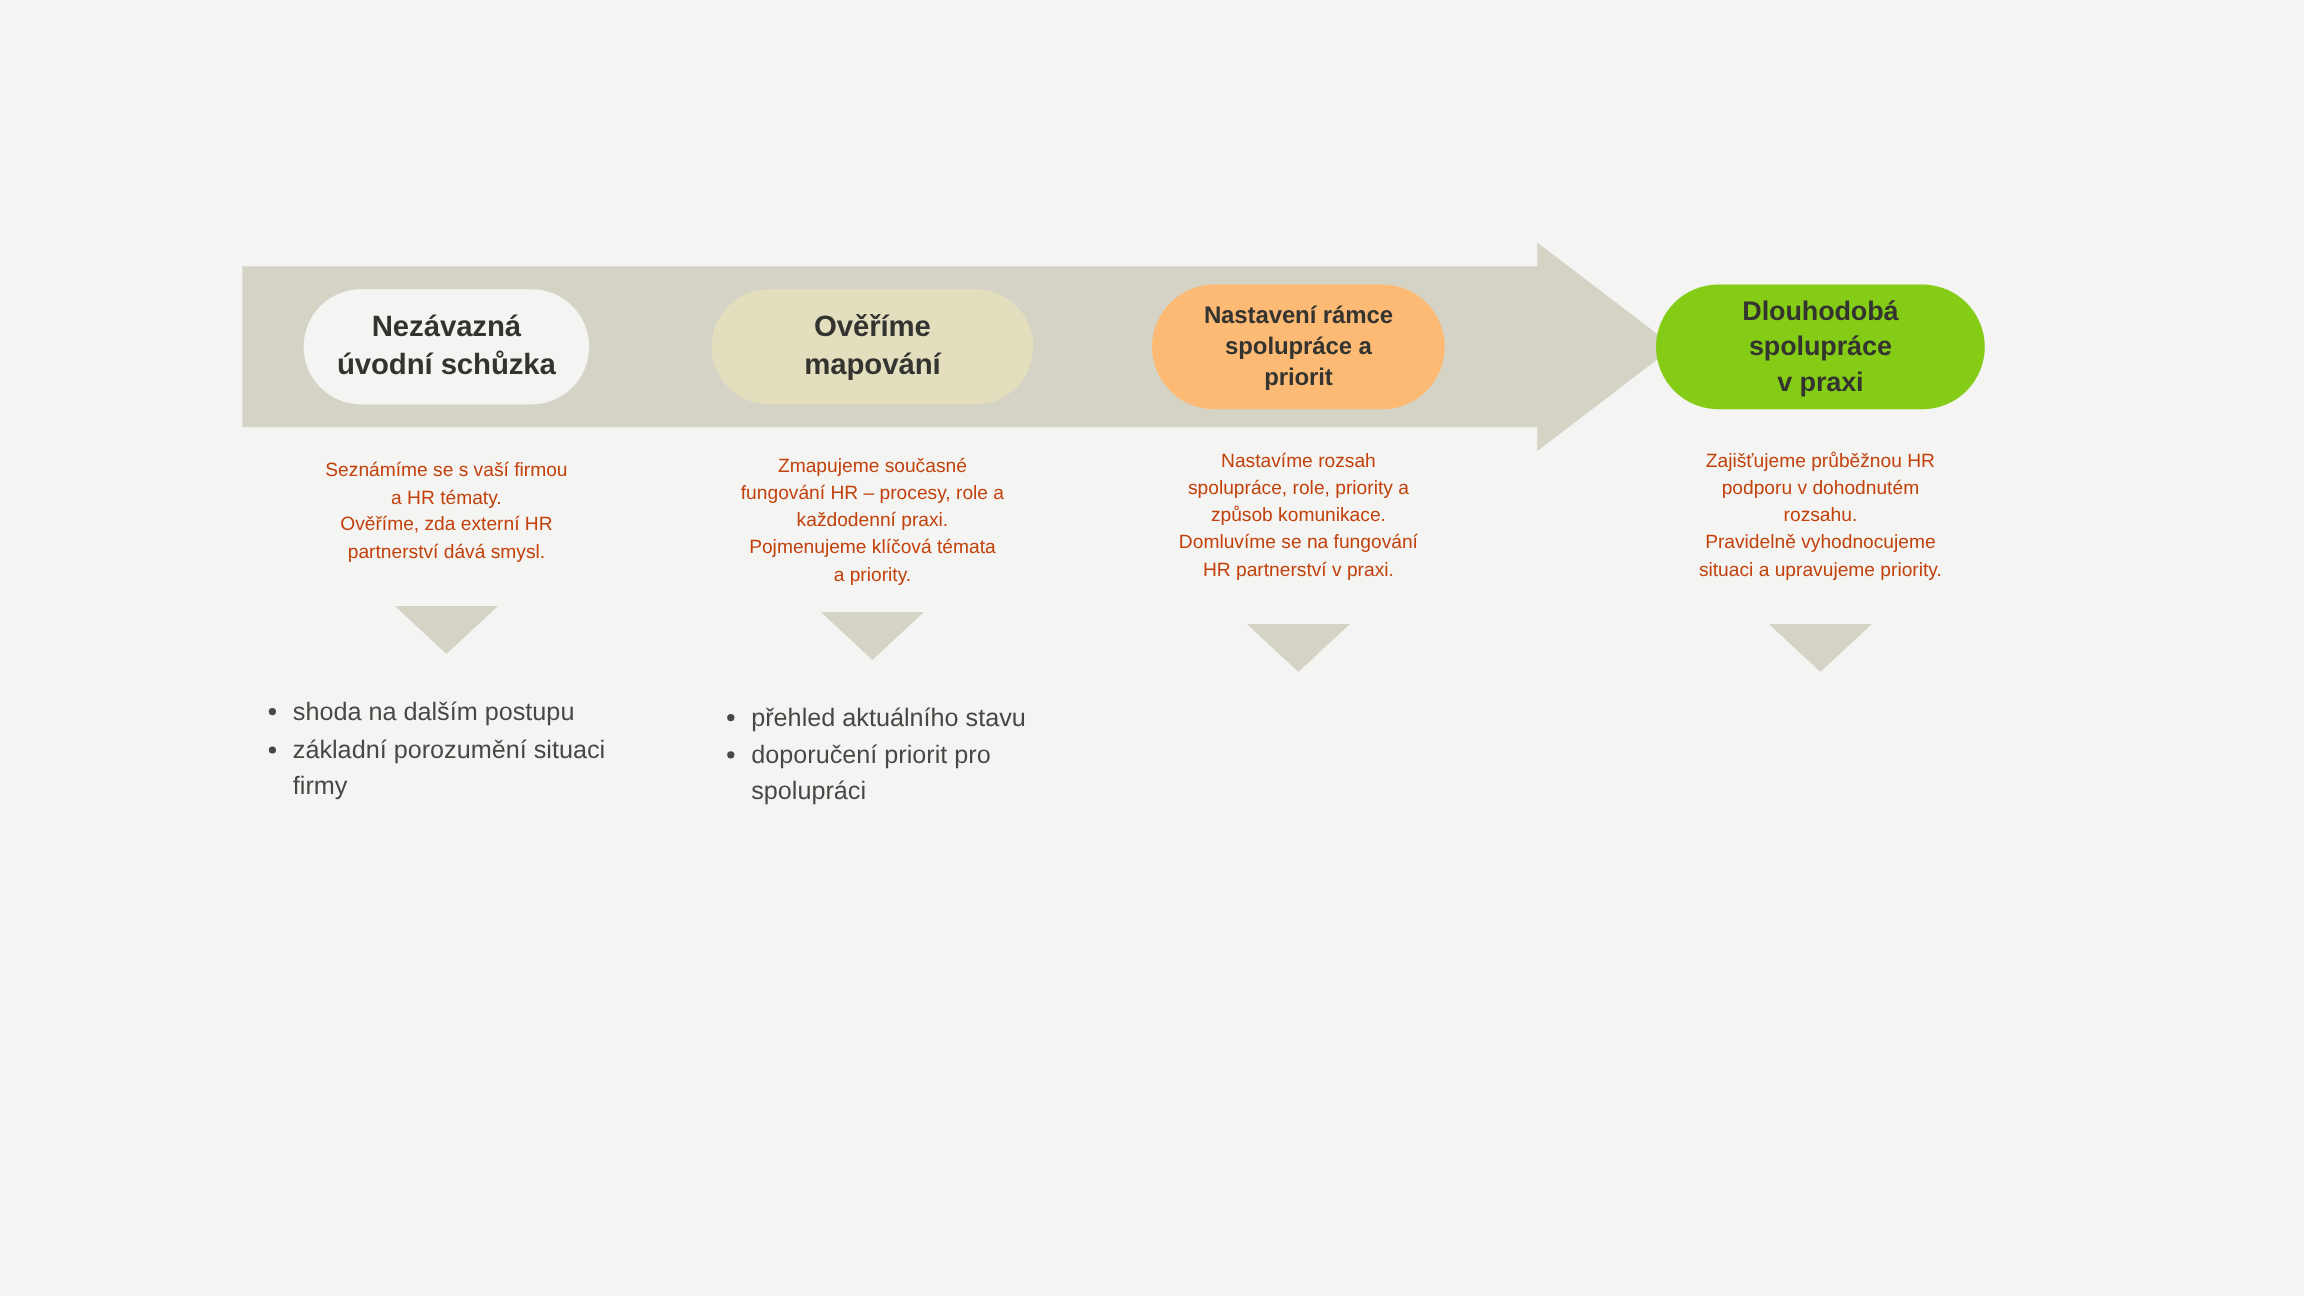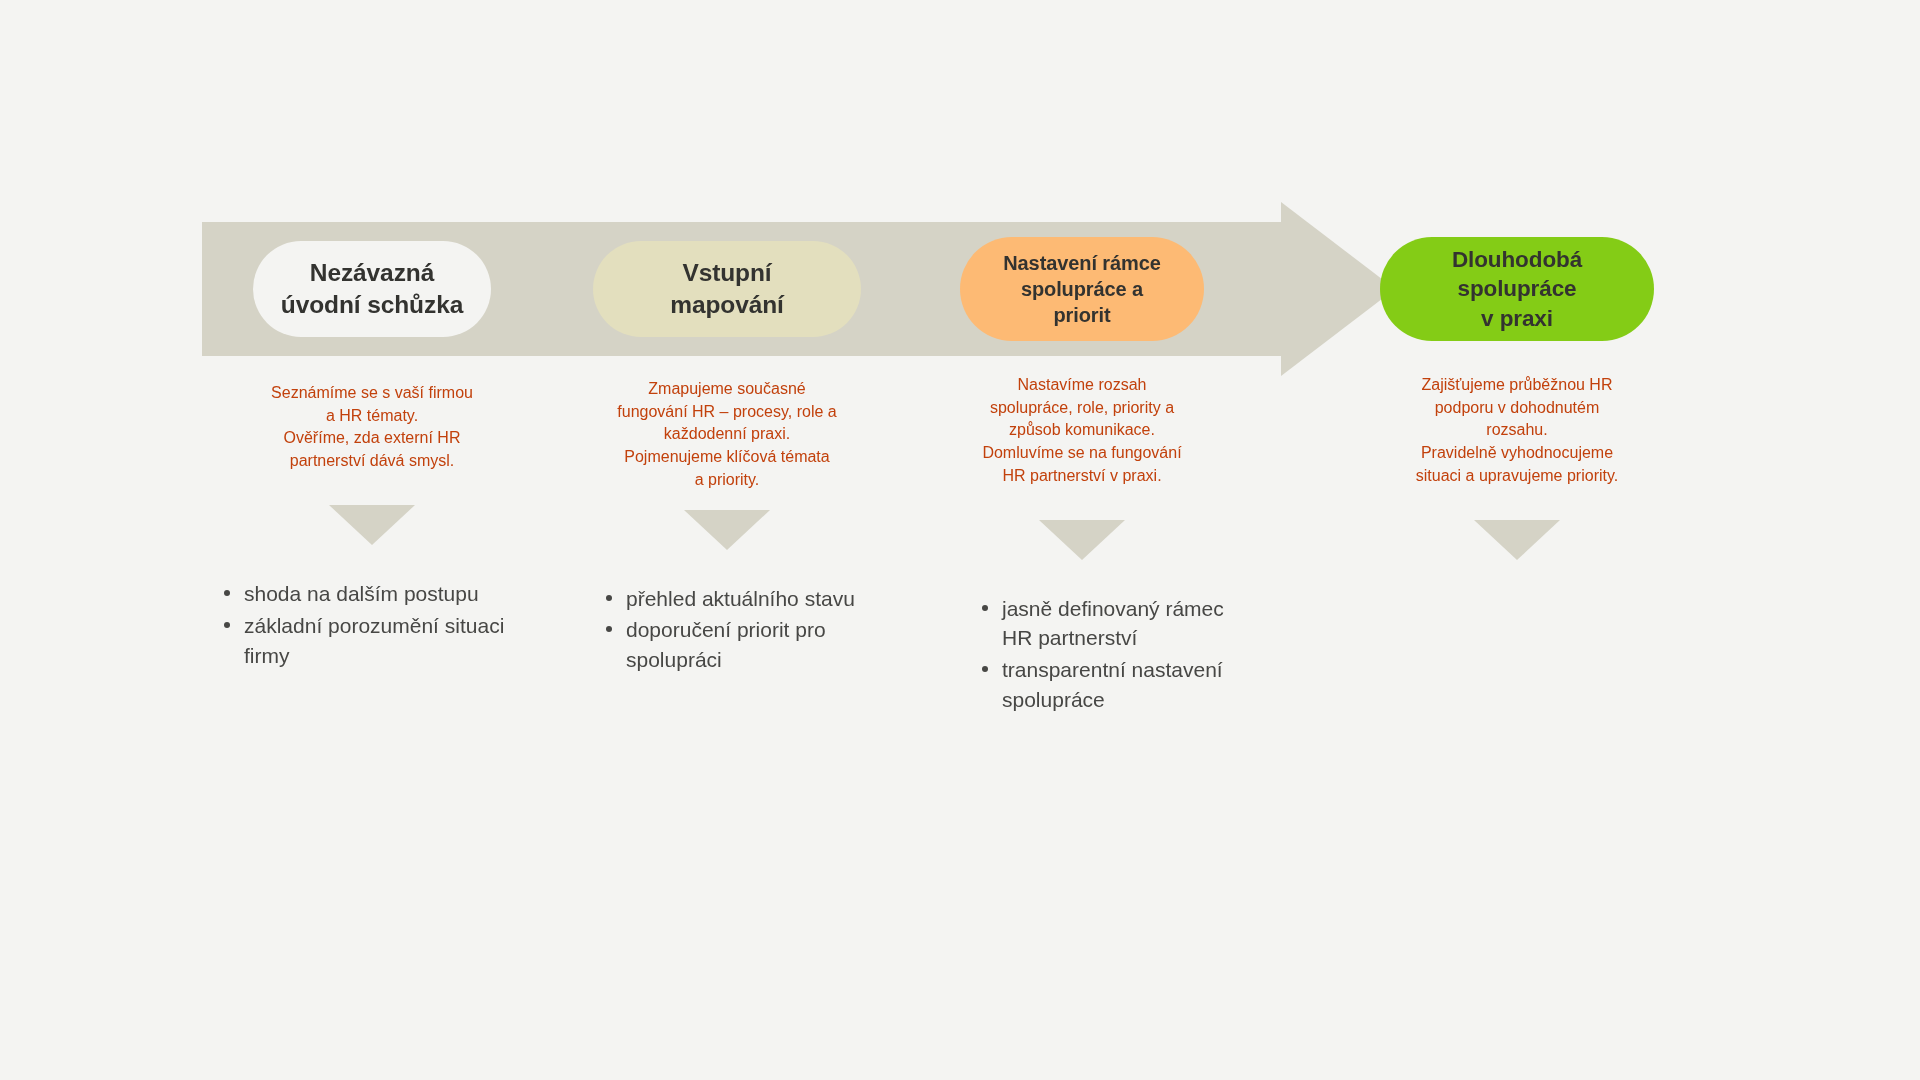--- a/index.html
+++ b/index.html
@@ -173,21 +173,21 @@
       <div class="tri"></div>
     </div>
     <ul class="bullets">
       <li>shoda na dalším postupu</li>
       <li>základní porozumění situaci firmy</li>
     </ul>
   </div>
 
   <div class="col col-1">
     <div class="pill-wrap">
-      <div class="pill pill-1" style="white-space:pre-line;">Vstupní
+      <div class="pill pill-1" style="white-space:pre-line;">Ověříme
 mapování</div>
     </div>
     <div class="desc">Zmapujeme současné
 fungování HR – procesy, role a
 každodenní praxi.
 Pojmenujeme klíčová témata
 a priority.</div>
     <div class="tri-row">
       <div class="tri"></div>
     </div>
@@ -204,24 +204,20 @@
 priorit</div>
     </div>
     <div class="desc">Nastavíme rozsah
 spolupráce, role, priority a
 způsob komunikace.
 Domluvíme se na fungování
 HR partnerství v praxi.</div>
     <div class="tri-row">
       <div class="tri"></div>
     </div>
-    <ul class="bullets">
-      <li>jasně definovaný rámec HR partnerství</li>
-      <li>transparentní nastavení spolupráce</li>
-    </ul>
   </div>
 
   <div class="col col-3">
     <div class="pill-wrap">
       <div class="pill pill-3" style="white-space:pre-line;">Dlouhodobá
 spolupráce
 v praxi</div>
     </div>
     <div class="desc">Zajišťujeme průběžnou HR
 podporu v dohodnutém

